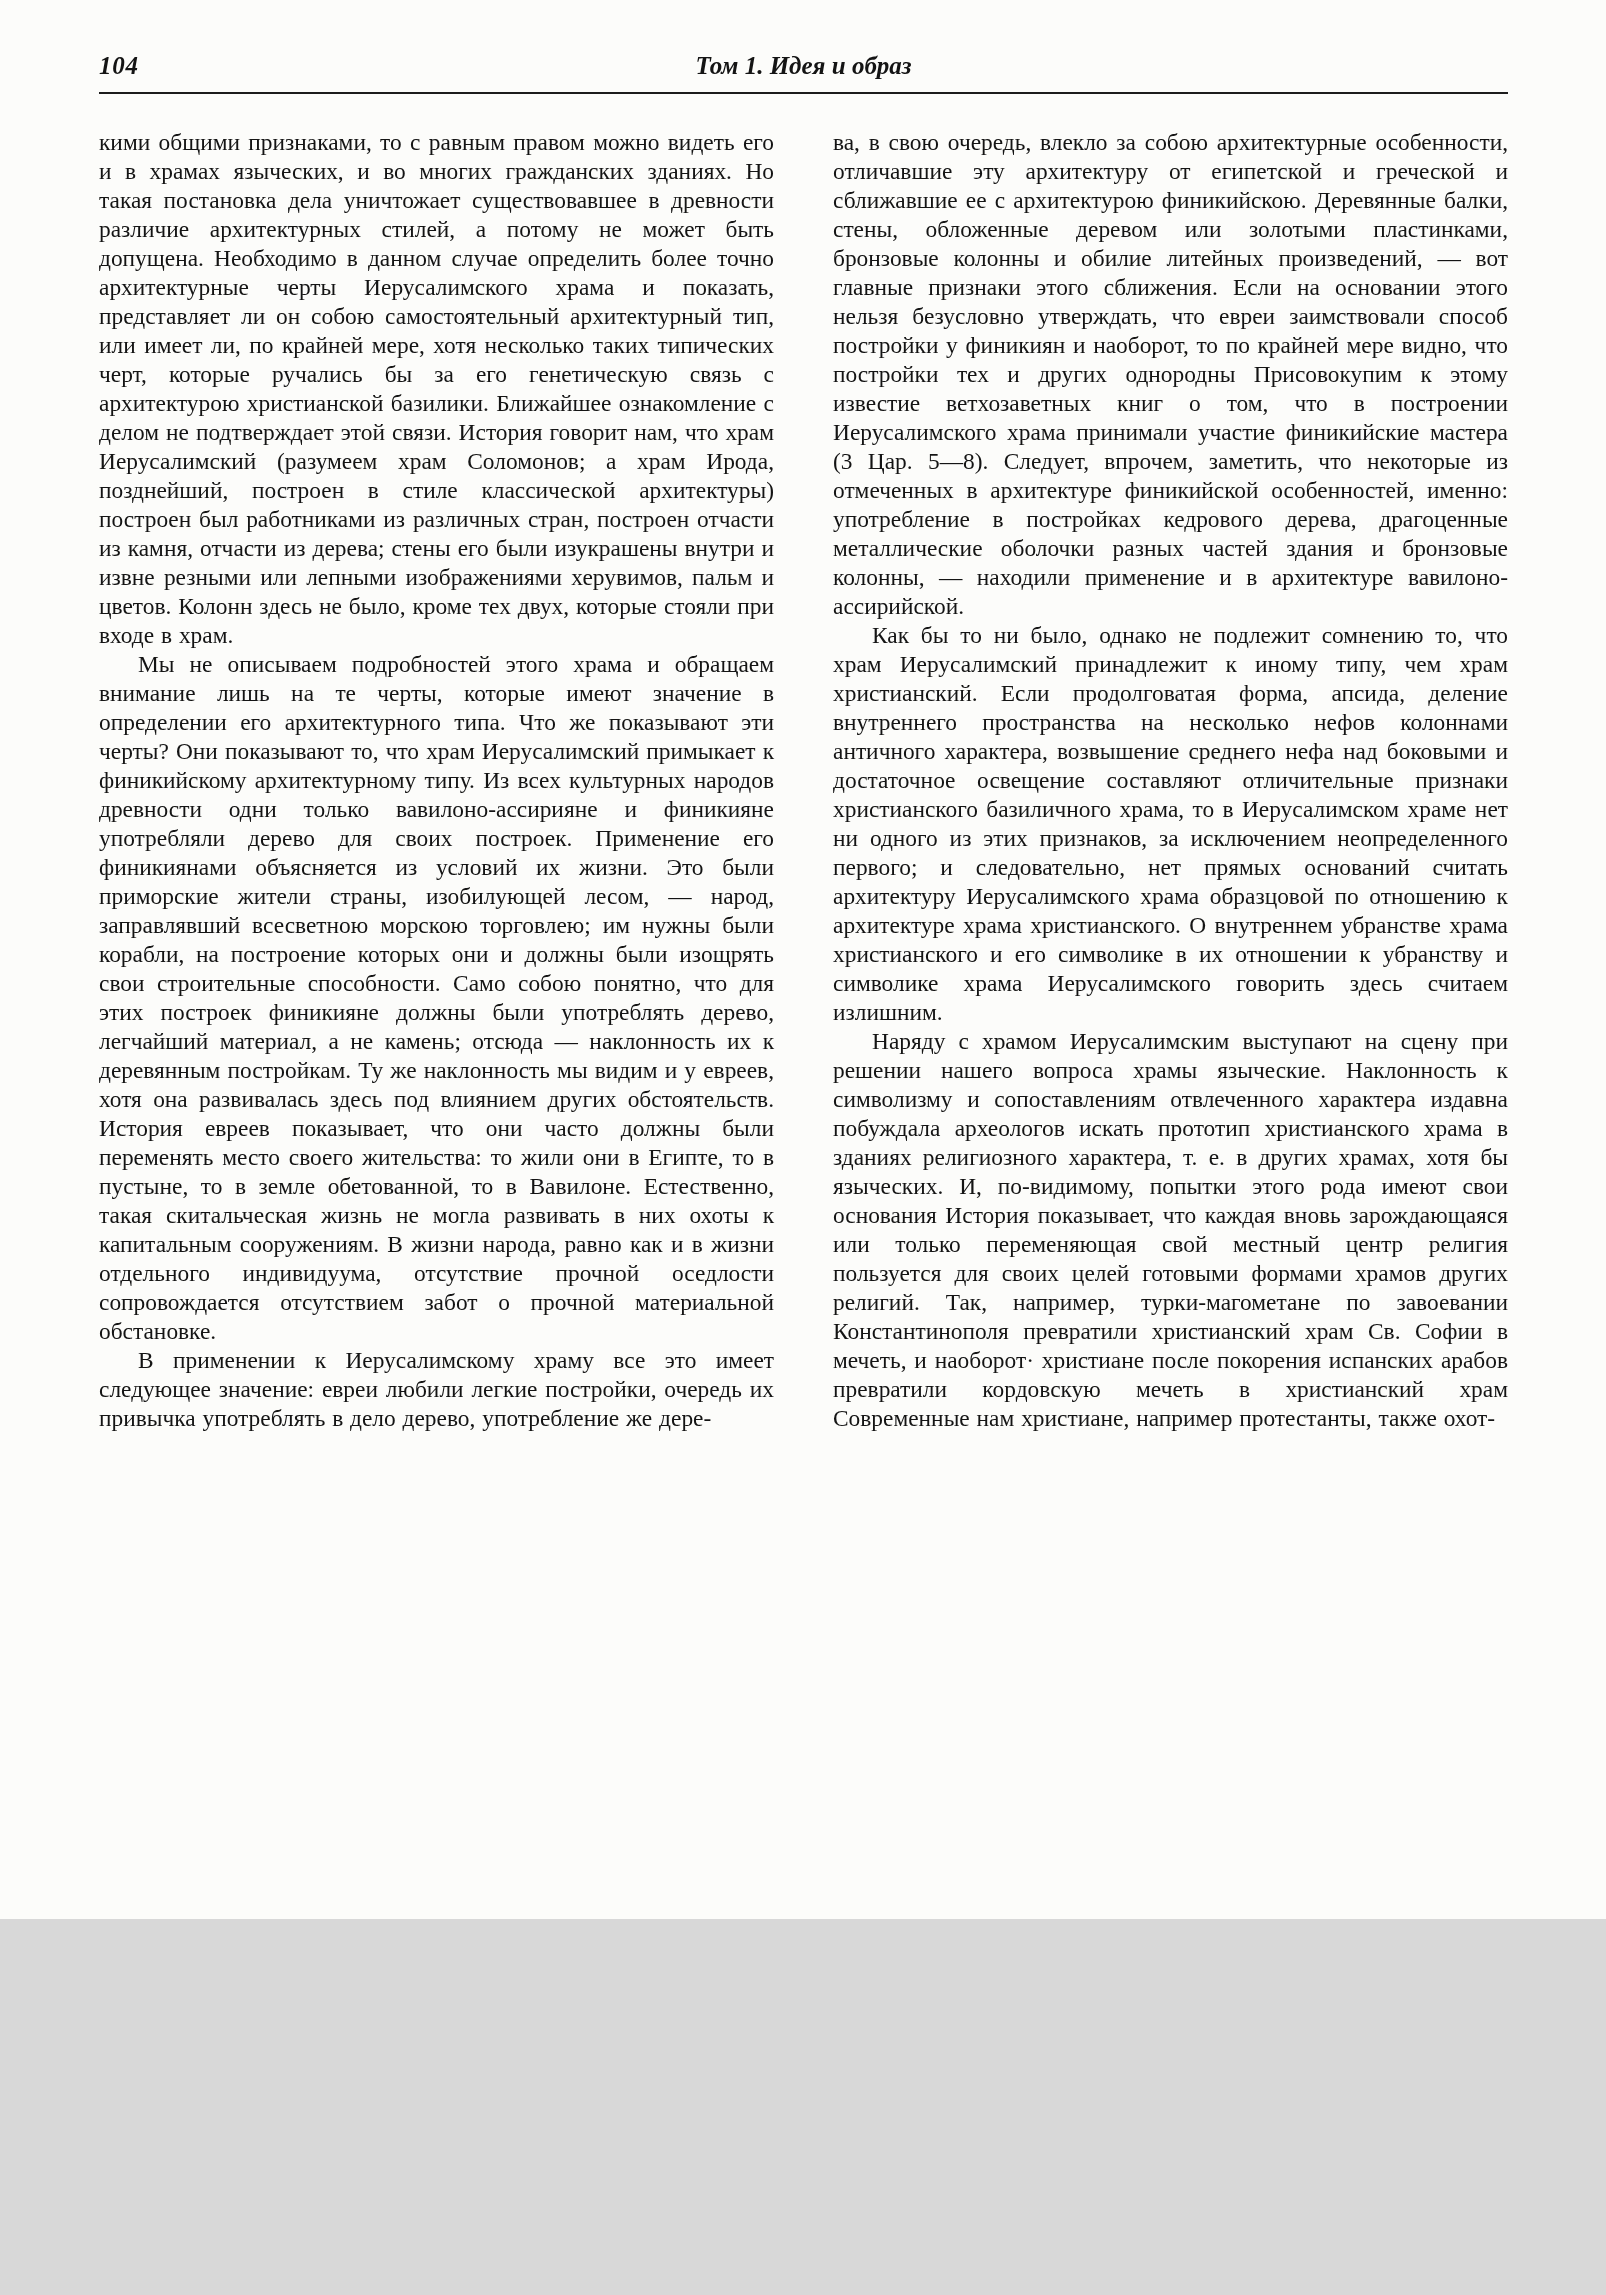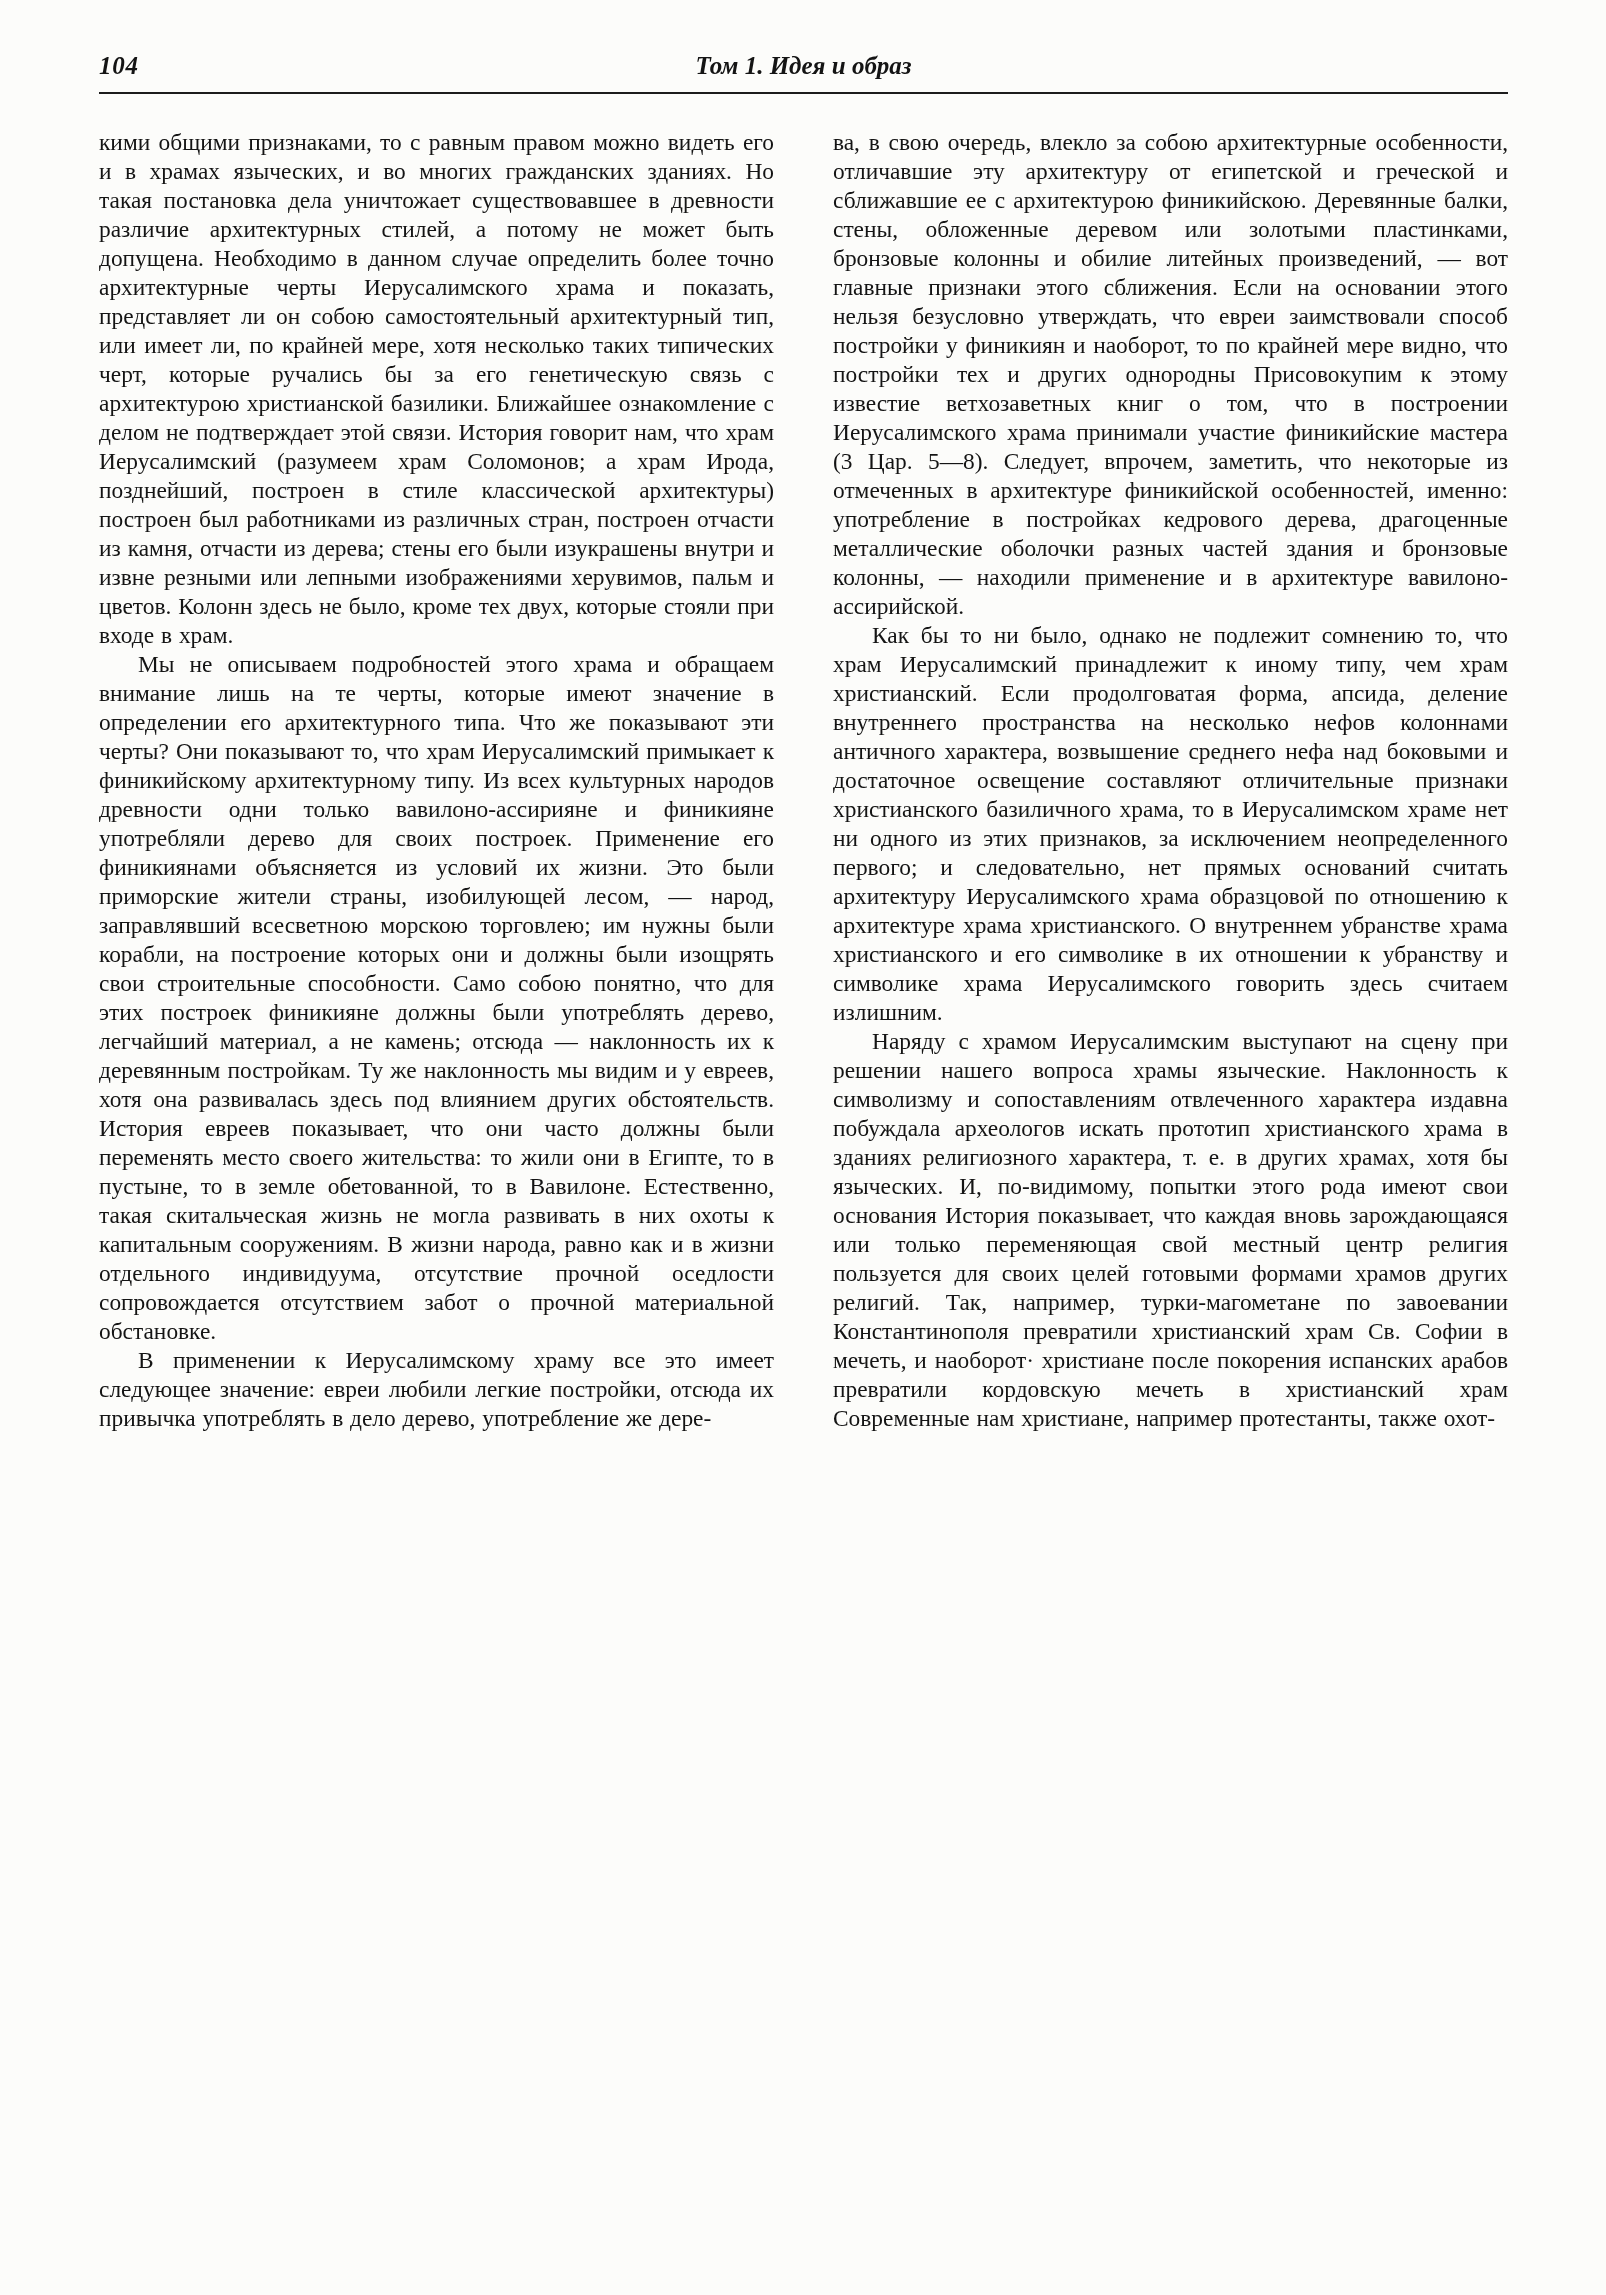--- a/index.html
+++ b/index.html
@@ -1,19 +1,19 @@
 <!DOCTYPE html>
 <html lang="ru" style="font-size:10.7px"><head>
 <meta charset="utf-8">
 <style>
   html, body { margin: 0; padding: 0; background: #d8d8d8; }
   .page {
     position: relative;
     width: 1606px;
-    height: 2295px;
+    height: 1919px;
     margin: 0 auto;
     background: #fcfcfa;
     color: #141414;
     font-family: "Liberation Serif", "DejaVu Serif", serif;
     box-sizing: border-box;
     padding: 52px 98px 0 99px;
     overflow: hidden;
   }
   .running-head {
     position: relative;
@@ -66,21 +66,21 @@
     <span class="head-title">Том 1. Идея и образ</span>
   </header>
 
   <hr class="head-rule">
 
   <main class="columns">
 
     <div class="col">
       <p>кими общими признаками, то с равным правом можно видеть его и в храмах языческих, и во многих гражданских зданиях. Но такая постановка дела уничтожает существовавшее в древности различие архитектурных стилей, а потому не может быть допущена. Необходимо в данном случае определить более точно архитектурные черты Иерусалимского храма и показать, представляет ли он собою самостоятельный архитектурный тип, или имеет ли, по крайней мере, хотя несколько таких типических черт, которые ручались бы за его генетическую связь с архитектурою христианской базилики. Ближайшее ознакомление с делом не подтверждает этой связи. История говорит нам, что храм Иерусалимский (разумеем храм Соломонов; а храм Ирода, позднейший, построен в стиле классической архитектуры) построен был работниками из различных стран, построен отчасти из камня, отчасти из дерева; стены его были изукрашены внутри и извне резными или лепными изображениями херувимов, пальм и цветов. Колонн здесь не было, кроме тех двух, которые стояли при входе в храм.</p>
       <p class="indent">Мы не описываем подробностей этого храма и обращаем внимание лишь на те черты, которые имеют значение в определении его архитектурного типа. Что же показывают эти черты? Они показывают то, что храм Иерусалимский примыкает к финикийскому архитектурному типу. Из всех культурных народов древности одни только вавилоно-ассирияне и финикияне употребляли дерево для своих построек. Применение его финикиянами объясняется из условий их жизни. Это были приморские жители страны, изобилующей лесом, — народ, заправлявший всесветною морскою торговлею; им нужны были корабли, на построение которых они и должны были изощрять свои строительные способности. Само собою понятно, что для этих построек финикияне должны были употреблять дерево, легчайший материал, а не камень; отсюда — наклонность их к деревянным постройкам. Ту же наклонность мы видим и у евреев, хотя она развивалась здесь под влиянием других обстоятельств. История евреев показывает, что они часто должны были переменять место своего жительства: то жили они в Египте, то в пустыне, то в земле обетованной, то в Вавилоне. Естественно, такая скитальческая жизнь не могла развивать в них охоты к капитальным сооружениям. В жизни народа, равно как и в жизни отдельного индивидуума, отсутствие прочной оседлости сопровождается отсутствием забот о прочной материальной обстановке.</p>
-      <p class="indent">В применении к Иерусалимскому храму все это имеет следующее значение: евреи любили легкие постройки, отсюда их привычка употреблять в дело дерево, употребление же дере-</p>
+      <p class="indent">В применении к Иерусалимскому храму все это имеет следующее значение: евреи любили легкие постройки, очередь их привычка употреблять в дело дерево, употребление же дере-</p>
     </div>
 
     <div class="col">
       <p>ва, в свою очередь, влекло за собою архитектурные особенности, отличавшие эту архитектуру от египетской и греческой и сближавшие ее с архитектурою финикийскою. Деревянные балки, стены, обложенные деревом или золотыми пластинками, бронзовые колонны и обилие литейных произведений, — вот главные признаки этого сближения. Если на основании этого нельзя безусловно утверждать, что евреи заимствовали способ постройки у финикиян и наоборот, то по крайней мере видно, что постройки тех и других однородны Присовокупим к этому известие ветхозаветных книг о том, что в построении Иерусалимского храма принимали участие финикийские мастера (3 Цар. 5—8). Следует, впрочем, заметить, что некоторые из отмеченных в архитектуре финикийской особенностей, именно: употребление в постройках кедрового дерева, драгоценные металлические оболочки разных частей здания и бронзовые колонны, — находили применение и в архитектуре вавилоно-ассирийской.</p>
       <p class="indent">Как бы то ни было, однако не подлежит сомнению то, что храм Иерусалимский принадлежит к иному типу, чем храм христианский. Если продолговатая форма, апсида, деление внутреннего пространства на несколько нефов колоннами античного характера, возвышение среднего нефа над боковыми и достаточное освещение составляют отличительные признаки христианского базиличного храма, то в Иерусалимском храме нет ни одного из этих признаков, за исключением неопределенного первого; и следовательно, нет прямых оснований считать архитектуру Иерусалимского храма образцовой по отношению к архитектуре храма христианского. О внутреннем убранстве храма христианского и его символике в их отношении к убранству и символике храма Иерусалимского говорить здесь считаем излишним.</p>
       <p class="indent">Наряду с храмом Иерусалимским выступают на сцену при решении нашего вопроса храмы языческие. Наклонность к символизму и сопоставлениям отвлеченного характера издавна побуждала археологов искать прототип христианского храма в зданиях религиозного характера, т. е. в других храмах, хотя бы языческих. И, по-видимому, попытки этого рода имеют свои основания  История показывает, что каждая вновь зарождающаяся или только переменяющая свой местный центр религия пользуется для своих целей готовыми формами храмов других религий. Так, например, турки-магометане по завоевании Константинополя превратили христианский храм Св. Софии в мечеть, и наоборот· христиане после покорения испанских арабов превратили кордовскую мечеть в христианский храм  Современные нам христиане, например протестанты, также охот-</p>
     </div>
 
   </main>
 

